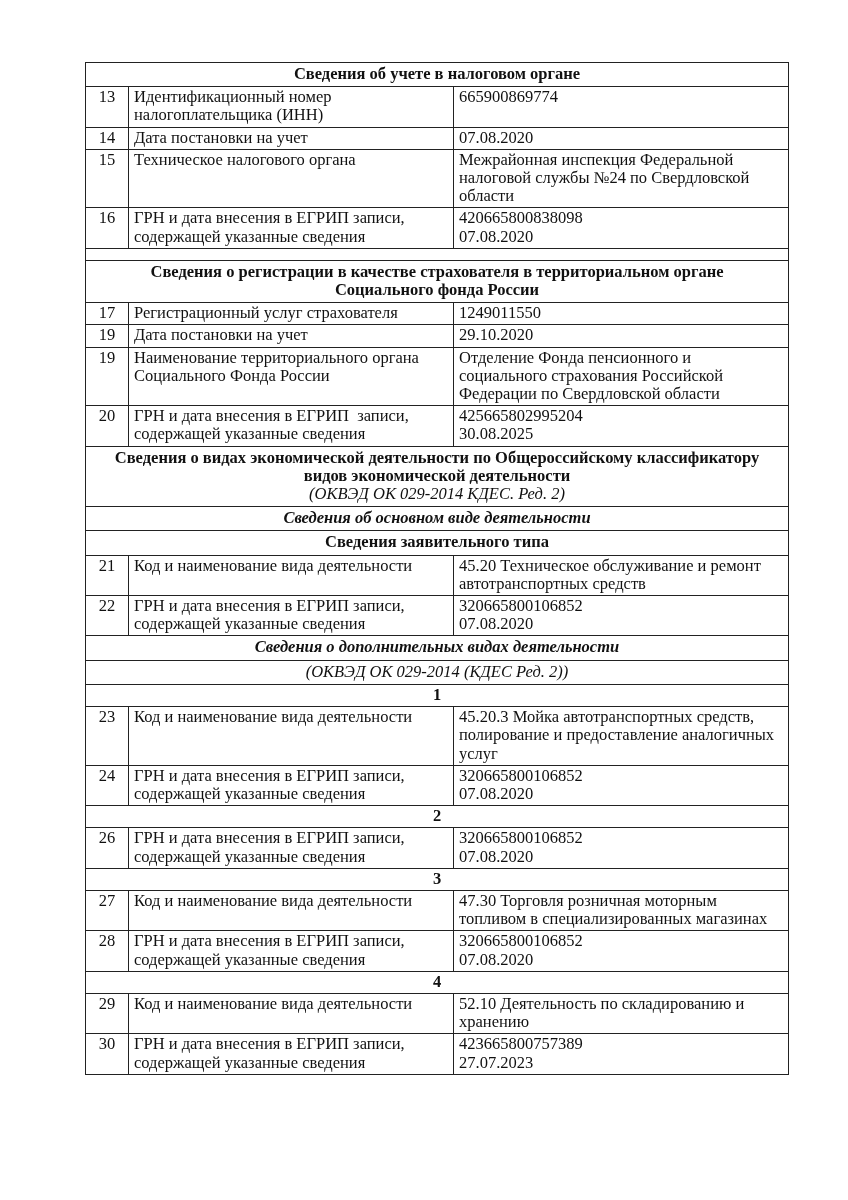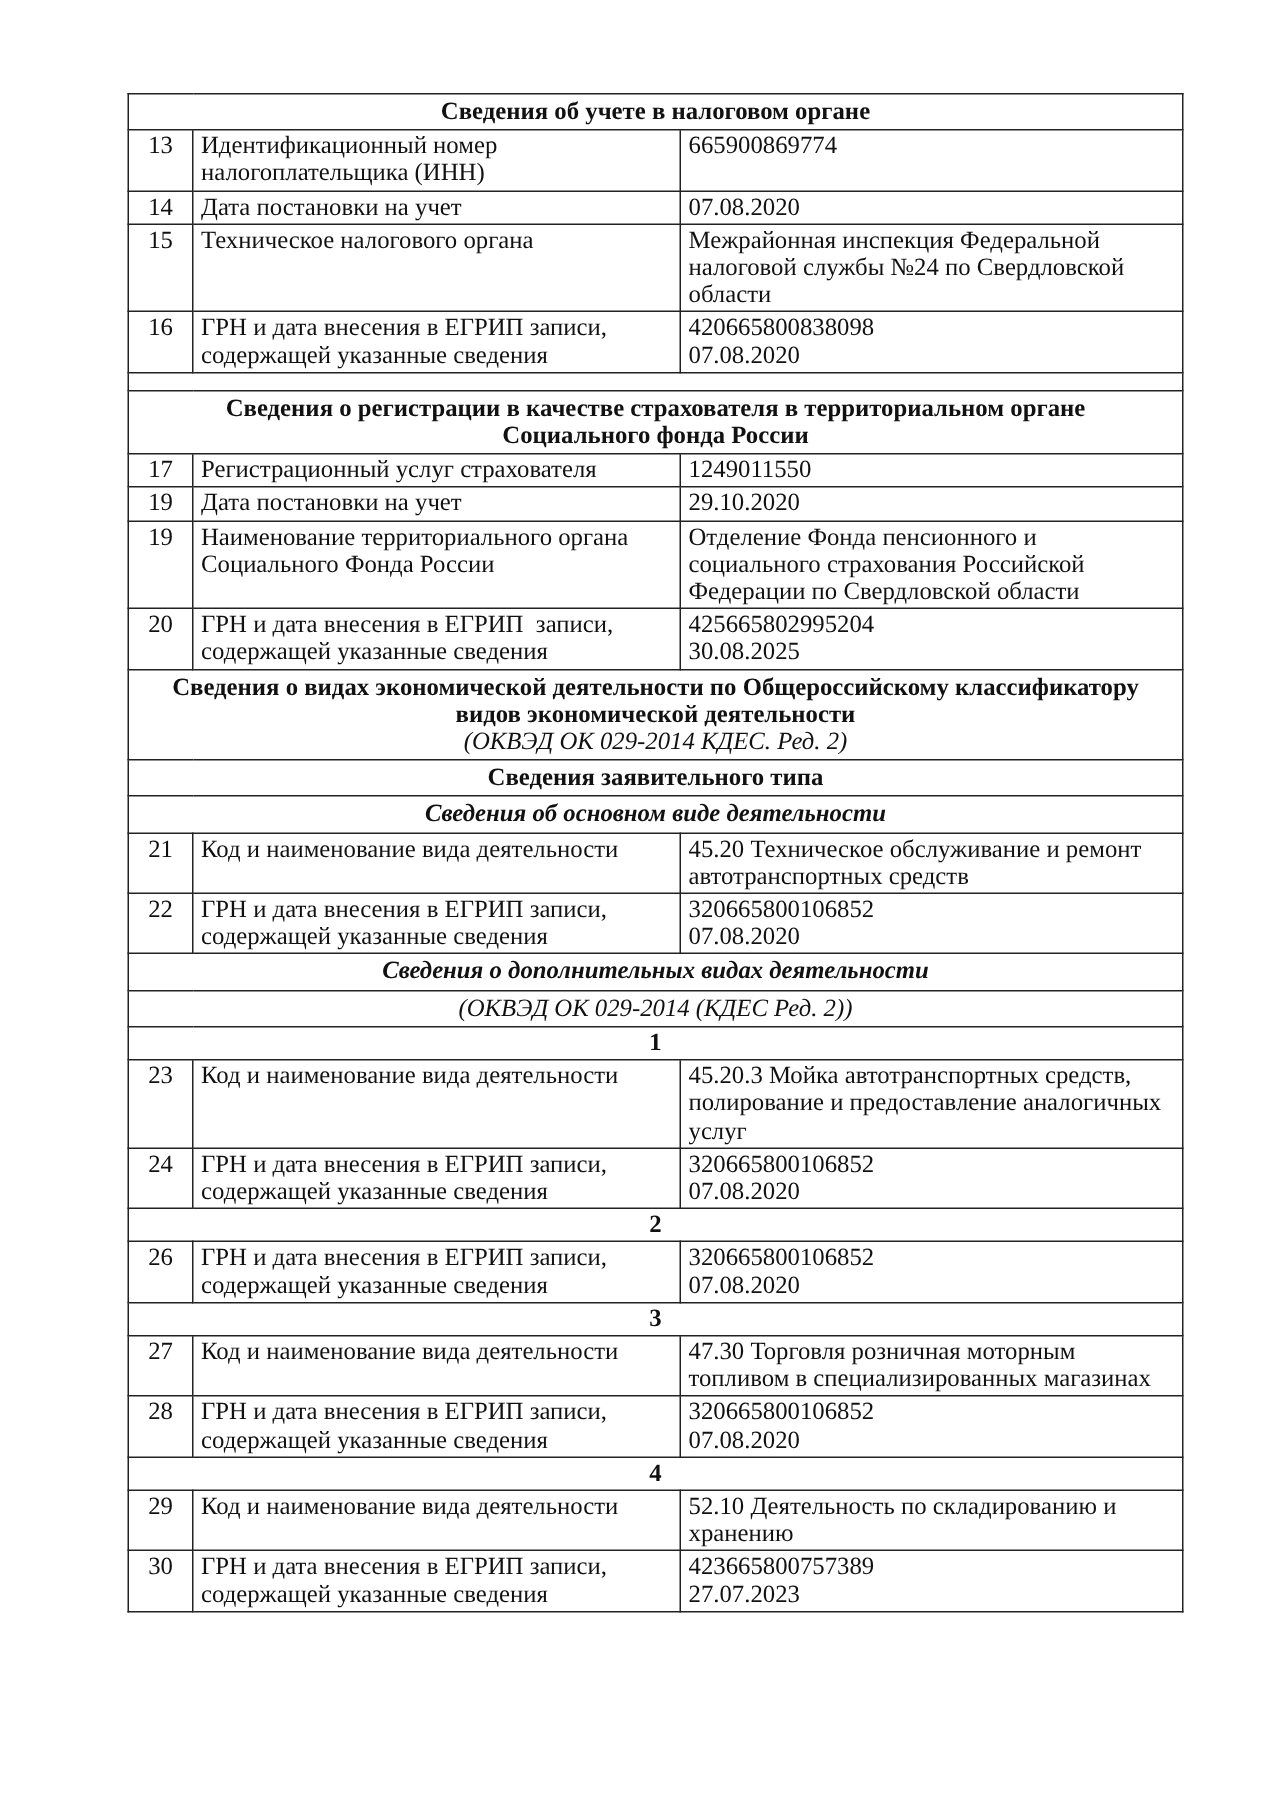--- a/index.html
+++ b/index.html
@@ -124,26 +124,26 @@
         </tr>
         <tr>
           <td colspan="3" class="cell section-cell">
             <div class="line b">Сведения о видах экономической деятельности по Общероссийскому классификатору</div>
             <div class="line b">видов экономической деятельности</div>
             <div class="line i">(ОКВЭД ОК 029-2014 КДЕС. Ред. 2)</div>
           </td>
         </tr>
         <tr>
           <td colspan="3" class="cell section-cell">
+            <div class="line bi">Сведения об основном виде деятельности</div>
+          </td>
+        </tr>
+        <tr>
+          <td colspan="3" class="cell section-cell">
             <div class="line b">Сведения заявительного типа</div>
-          </td>
-        </tr>
-        <tr>
-          <td colspan="3" class="cell section-cell">
-            <div class="line bi">Сведения об основном виде деятельности</div>
           </td>
         </tr>
         <tr>
           <td class="cell num-cell">21</td>
           <td class="cell label-cell">Код и наименование вида деятельности</td>
           <td class="cell value-cell">45.20 Техническое обслуживание и ремонт автотранспортных средств</td>
         </tr>
         <tr>
           <td class="cell num-cell">22</td>
           <td class="cell label-cell">ГРН и дата внесения в ЕГРИП записи, содержащей указанные сведения</td>

